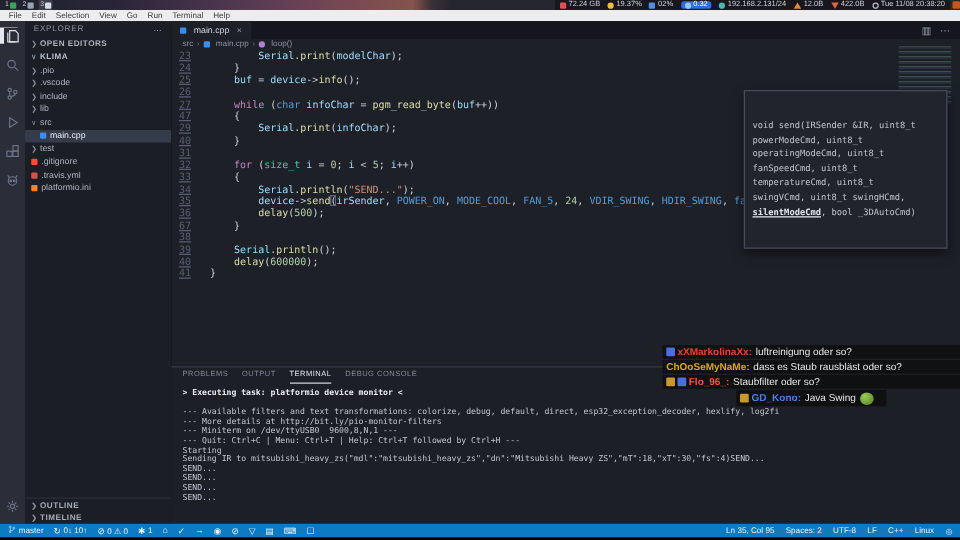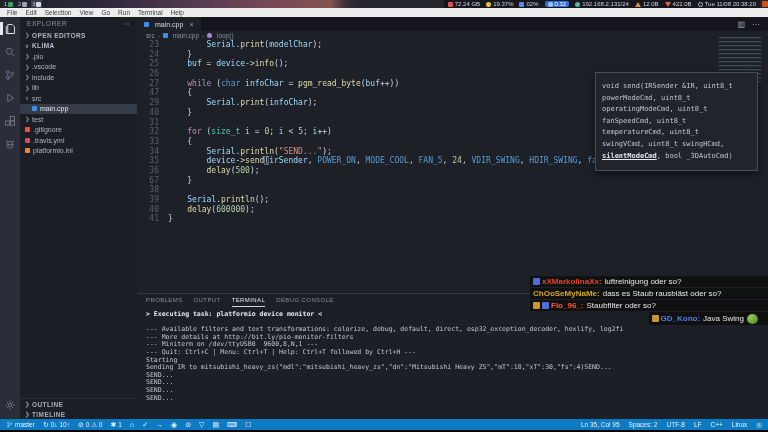--- a/index.html
+++ b/index.html
@@ -60,46 +60,46 @@
   .tab .close{color:#9aa0ae;margin-left:3px;}
   .tab-actions{margin-left:auto;display:flex;gap:7px;color:#9aa0ae;font-size:8px;align-items:center;padding-right:8px;}
   .breadcrumb{position:absolute;top:14px;left:0;right:0;height:9px;display:flex;align-items:center;
     font-size:6.5px;color:#8d93a0;padding-left:9px;gap:3px;}
   .breadcrumb .sep{color:#6c7280;font-size:6px;}
   .bc-ic{width:5px;height:5px;border-radius:1px;display:inline-block;margin-right:2px;}
 
   .code{position:absolute;top:23px;left:0;right:0;height:237px;
     font-family:"DejaVu Sans Mono",monospace;font-size:8px;line-height:9.7px;overflow:hidden;}
   .cl{display:flex;height:9.7px;white-space:pre;}
-  .ln{flex:0 0 22px;width:22px;text-align:right;color:#575e72;padding-right:0;}
+  .ln{flex:0 0 22px;width:22px;text-align:center;color:#575e72;padding-right:0;text-decoration:underline;}
   .lc{white-space:pre;padding-left:9px;}
   .tk-p{color:var(--tk-p,#cfd3dd);} .tk-k{color:var(--tk-k,#c586c0);} .tk-b{color:var(--tk-b,#569cd6);}
   .tk-t{color:var(--tk-t,#4ec9b0);} .tk-f{color:var(--tk-f,#dcdcaa);} .tk-v{color:var(--tk-v,#9cdcfe);}
   .tk-s{color:var(--tk-s,#ce9178);} .tk-n{color:var(--tk-n,#b5cea8);}
   .tk-ph{color:var(--tk-p,#cfd3dd);box-shadow:inset 0 0 0 1px #60647a;}
   .cursor{display:inline-block;width:1px;height:8.5px;background:#e8e8e8;margin:0 -0.5px;vertical-align:-1.5px;}
 
   .minimap{position:absolute;top:20px;right:7px;width:42px;height:46px;opacity:.75;
     background:repeating-linear-gradient(180deg,rgba(130,190,150,.4) 0 1px,rgba(90,110,160,.25) 1px 2px,transparent 2px 4px);}
 
   .tooltip{position:absolute;left:458px;top:55px;width:163px;background:#21232d;border:1px solid #474b5a;
-    padding:8px 6px;font-family:"DejaVu Sans Mono",monospace;font-size:7px;line-height:11.6px;color:#c2c6d0;
+    padding:22px 6px;font-family:"DejaVu Sans Mono",monospace;font-size:7px;line-height:11.6px;color:#c2c6d0;
     box-shadow:0 3px 8px rgba(0,0,0,.55);z-index:4;}
   .tt-b{font-weight:bold;text-decoration:underline;color:#e4e7ee;}
 
   .panel{position:absolute;top:260px;left:0;right:0;height:142px;background:#1d1f27;border-top:1px solid #363945;margin-top:16px;}
   .panel-tabs{display:flex;gap:11px;padding:3px 0 0 9px;font-size:6px;letter-spacing:.4px;color:#858b99;height:13px;}
   .panel-tab.active{color:#e6e8ef;border-bottom:1px solid #d0d3dc;padding-bottom:1px;}
   .term{position:absolute;top:17px;left:9px;right:0;bottom:0;font-family:"DejaVu Sans Mono",monospace;
     font-size:6.5px;line-height:7.6px;color:#c2c6cf;white-space:pre;overflow:hidden;}
   .term-line.bold{font-weight:bold;color:#e8eaef;}
 
   
   .chat{position:absolute;left:530px;top:276px;width:238px;display:flex;flex-direction:column;gap:1px;
-    font-size:8px;z-index:6;align-items:flex-end;}
+    font-size:8px;z-index:6;align-items:center;}
   .chat-row{background:rgba(16,16,16,.94);color:#e8e8e8;display:flex;align-items:center;
     padding:1px 3px;min-height:11px;white-space:nowrap;overflow:hidden;width:100%;}
   .chat-row.short{width:auto;padding-right:10px;min-height:13px;}
   .badge{width:7px;height:7px;border-radius:1px;margin-right:2px;flex:0 0 7px;}
   .chat-user{font-weight:bold;margin-right:3px;}
   .pepe{width:11px;height:10px;border-radius:50%;margin-left:3px;display:inline-block;
     background:radial-gradient(circle at 35% 30%,#9ccb55,#4f7d22);}
 
   
   .statusbar{position:absolute;left:0;top:419px;width:768px;height:11px;background:var(--accent,#0d7bc4);

